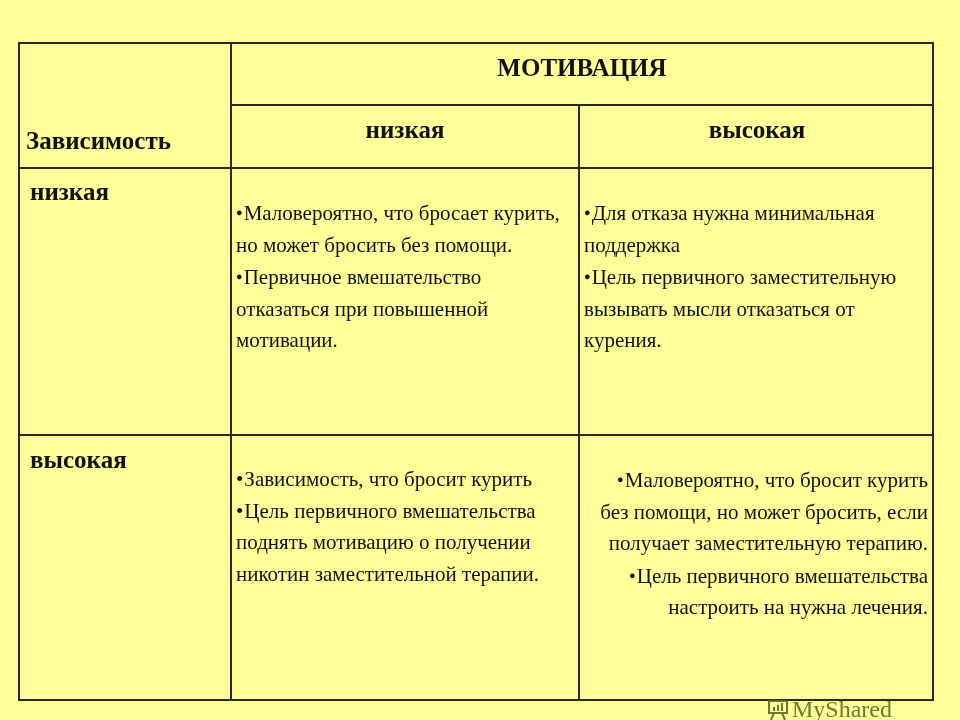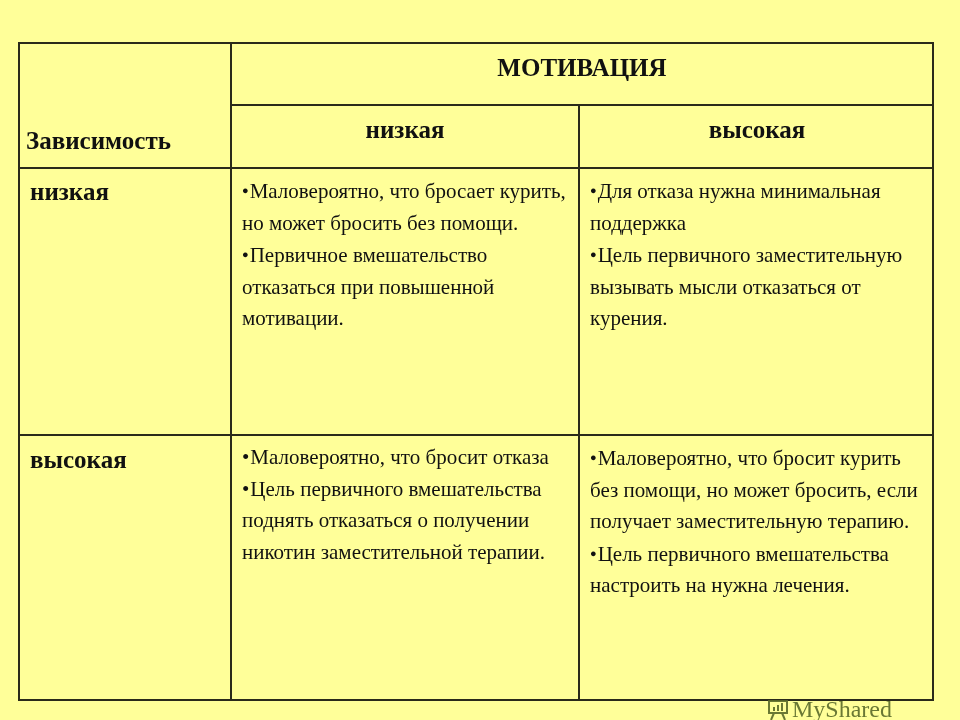--- a/index.html
+++ b/index.html
@@ -11,21 +11,21 @@
       font-family: "Liberation Serif", "DejaVu Serif", serif;
       color: #111;
     }
     .grid { position: absolute; left: 18px; top: 42px; width: 916px; height: 659px; }
     .line { position: absolute; background: #2a2a1a; }
     .hl { height: 2px; }
     .vl { width: 2px; }
     .cell { position: absolute; box-sizing: border-box; }
     .hdr { font-weight: bold; font-size: 25px; text-align: center; }
     .rowhdr { font-weight: bold; font-size: 25px; padding-left: 12px; }
-    .content { font-size: 21px; line-height: 31.5px; padding-left: 10px; padding-right: 4px; }
+    .content { font-size: 21px; line-height: 31.5px; padding-left: 4px; padding-right: 4px; margin-top: 22px; }
     .bullet::before { content: "\25CF"; font-size: 11px; vertical-align: 4px; margin-right: 1px; }
     .bullet.small::before { content: "\2022"; font-size: 21px; vertical-align: 0; }
     .watermark {
       position: absolute; left: 768px; top: 696px;
       font-family: Liberation Serif, serif; font-size: 24px; color: #5a6a2a;
       display: flex; align-items: center; gap: 4px; opacity: 0.9;
     }
     .wm-icon { width: 20px; height: 22px; position: relative; }
   </style>
 </head>
@@ -53,24 +53,24 @@
     <div class="bullet">Маловероятно, что бросает курить, но может бросить без помощи.</div>
     <div class="bullet">Первичное вмешательство отказаться при повышенной мотивации.</div>
   </div>
   <div class="cell content" style="left:562px;top:133px;width:336px;">
     <div class="bullet">Для отказа нужна минимальная поддержка</div>
     <div class="bullet">Цель первичного заместительную  вызывать мысли отказаться от курения.</div>
   </div>
 
   <div class="cell rowhdr" style="left:0;top:404px;width:212px;">высокая</div>
   <div class="cell content" style="left:214px;top:400px;width:346px;">
-    <div class="bullet small">Маловероятно, что бросит отказа</div>
-    <div class="bullet small">Цель первичного вмешательства поднять отказаться о получении никотин заместительной терапии.</div>
+    <div class="bullet small">Зависимость, что бросит курить</div>
+    <div class="bullet small">Цель первичного вмешательства поднять мотивацию о получении никотин заместительной терапии.</div>
   </div>
-  <div class="cell content" style="left:562px;top:400px;width:352px;">
+  <div class="cell content" style="left:562px;top:400px;width:352px;text-align:right;">
     <div class="bullet">Маловероятно, что бросит курить без помощи, но может бросить, если получает заместительную терапию.</div>
     <div class="bullet">Цель первичного вмешательства  настроить на нужна лечения.</div>
   </div>
 </div>
 
 <div class="watermark">
   <span class="wm-icon">
     <svg width="20" height="22" viewBox="0 0 20 22">
       <rect x="1" y="2" width="18" height="12" fill="none" stroke="#5a6a2a" stroke-width="2"></rect>
       <rect x="5" y="8" width="2" height="4" fill="#5a6a2a"></rect>

